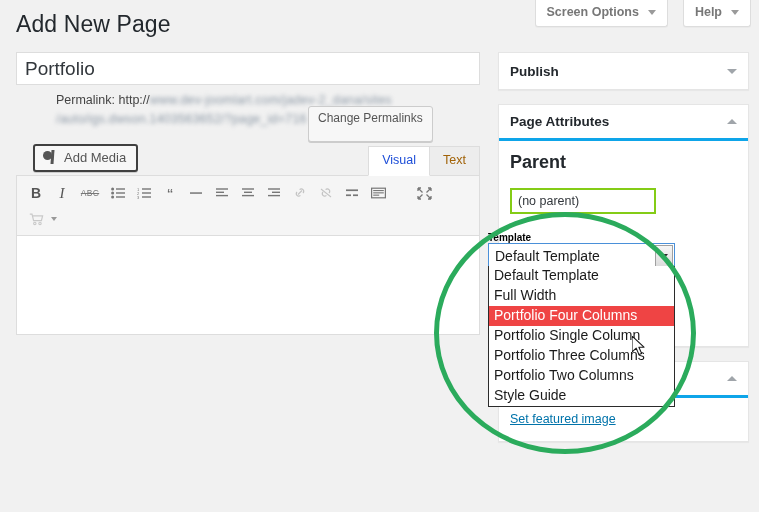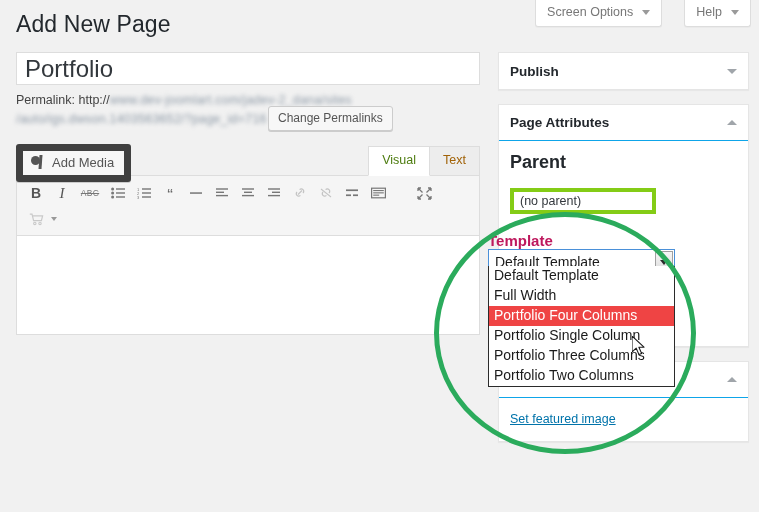--- a/index.html
+++ b/index.html
@@ -14,21 +14,22 @@
     position: relative;
     width: 759px; height: 512px;
     background: #f1f1f1;
   }
 
   
   .screen-meta {
     position: absolute;
     top: 0; right: 8px;
     display: flex;
-    gap: 22px;
+    gap: 15px;
+    font-weight: bold;
   }
   .meta-btn {
     background: #fff;
     border: 1px solid #ddd;
     border-top: none;
     border-radius: 0 0 3px 3px;
     color: #777;
     font-size: 12.5px;
     padding: 6px 11px 7px 11px;
     display: flex;
@@ -61,32 +62,33 @@
     position: absolute;
     left: 16px; top: 52px;
     width: 464px;
   }
   .title-input {
     width: 464px;
     height: 33px;
     background: #fff;
     border: 1px solid #ddd;
     padding: 3px 8px;
-    font-size: 24px;
+    font-size: 19px;
     color: #32373c;
     font-family: "Liberation Sans", sans-serif;
     outline: none;
   }
   
   .permalink-wrap {
     position: relative;
     margin-top: 8px;
     height: 46px;
     font-size: 12.5px;
     color: #444;
+    margin-left: 40px;
   }
   .permalink-label { white-space: nowrap; }
   .permalink-blur {
     color: #8d99a6;
     filter: blur(2.1px);
     -webkit-filter: blur(2.1px);
     letter-spacing: 0.2px;
   }
   .pl-line2 {
     position: absolute;
@@ -101,38 +103,38 @@
     left: 252px; top: 13px;
     display: flex;
     gap: 7px;
   }
   .small-btn {
     background: #f7f7f7;
     border: 1px solid #ccc;
     border-radius: 3px;
     font-size: 12px;
     color: #555;
-    padding: 4px 9px 5px 9px;
+    padding: 4px 9px 16px 9px;
     line-height: 1.2;
     cursor: pointer;
     white-space: nowrap;
     box-shadow: 0 1px 0 #ccc;
   }
 
   
   .media-row {
     position: relative;
     margin-top: 5px;
     height: 31px;
   }
   .add-media-btn {
     position: absolute;
-    left: 0; top: 0;
+    left: 17px; top: 0;
     background: #f7f7f7;
-    border: 7px solid #404040;
+    border: 2px solid #404040;
     border-radius: 3px;
     padding: 4px 10px 5px 8px;
     font-size: 13px;
     color: #555;
     display: flex;
     align-items: center;
     gap: 6px;
     cursor: pointer;
     box-shadow: 0 1px 0 #ccc;
   }
@@ -167,21 +169,21 @@
     padding: 6px 13px 7px 13px;
     border: 1px solid #ddd;
     color: #a16207;
     background: #ededed;
     cursor: pointer;
     line-height: 1.2;
   }
   .etab.active {
     background: #fff;
     border-bottom-color: #fff;
-    color: #4d7c0f;
+    color: #1d4ed8;
   }
   .etab + .etab { border-left: none; }
 
   
   .editor-frame {
     border: 1px solid #ddd;
     background: #fff;
     width: 464px;
   }
   .mce-toolbar {
@@ -231,21 +233,21 @@
     border: 1px solid #e5e5e5;
     margin-bottom: 14px;
     box-shadow: 0 1px 1px rgba(0,0,0,0.04);
   }
   .postbox-head {
     height: 36px;
     display: flex;
     align-items: center;
     justify-content: space-between;
     padding: 0 11px;
-    border-bottom: 1px solid #0ea5e9;
+    border-bottom: 3px solid #0ea5e9;
   }
   .postbox-head.noborder { border-bottom: none; }
   .postbox-title {
     font-size: 13.5px;
     font-weight: bold;
     color: #23282d;
   }
   .toggle-arrow {
     width: 0; height: 0;
     border-left: 5px solid transparent;
@@ -258,21 +260,21 @@
   .pb-body { padding: 11px 11px 14px 11px; }
   .field-label {
     font-size: 18px;
     font-weight: bold;
     color: #23282d;
     margin-bottom: 15px;
   }
   .wp-select {
     width: 146px;
     height: 26px;
-    border: 4px solid #84cc16;
+    border: 2px solid #84cc16;
     background: #fff;
     font-size: 12.5px;
     color: #32373c;
     padding: 2px 6px;
     display: flex;
     align-items: center;
     font-family: "Liberation Sans", sans-serif;
   }
   .order-hint {
     font-size: 11.5px;
@@ -288,23 +290,23 @@
   }
 
   
   .tpl-zone {
     position: absolute;
     left: 488px; top: 232px;
     width: 205px;
     z-index: 40;
   }
   .tpl-label {
-    font-size: 15px;
+    font-size: 10px;
     font-weight: bold;
-    color: #be185d;
+    color: #000000;
     margin-bottom: 0;
   }
   .tpl-select {
     position: relative;
     width: 187px;
     height: 26px;
     background: #fff;
     border: 1px solid #4a90d9;
     display: flex;
     align-items: center;
@@ -562,20 +564,21 @@
           <i></i>
         </span>
     </div>
     <ul class="tpl-list" id="tpl-list">
         <li>Default Template</li>
         <li>Full Width</li>
         <li class="sel">Portfolio Four Columns</li>
         <li>Portfolio Single Column</li>
         <li>Portfolio Three Columns</li>
         <li>Portfolio Two Columns</li>
+        <li>Style Guide</li>
       </ul>
   </div>
 
   <div class="hl-circle"></div>
 
   <div class="cursor">
     <svg width="16" height="22" viewBox="0 0 16 22">
       <polygon points="0,0 0,16 4.2,12.2 7,18.6 9.6,17.4 6.9,11.2 12,11.2" fill="#ffffff" stroke="#1a1a1a" stroke-width="1.1" stroke-linejoin="round"></polygon>
     </svg>
   </div>

